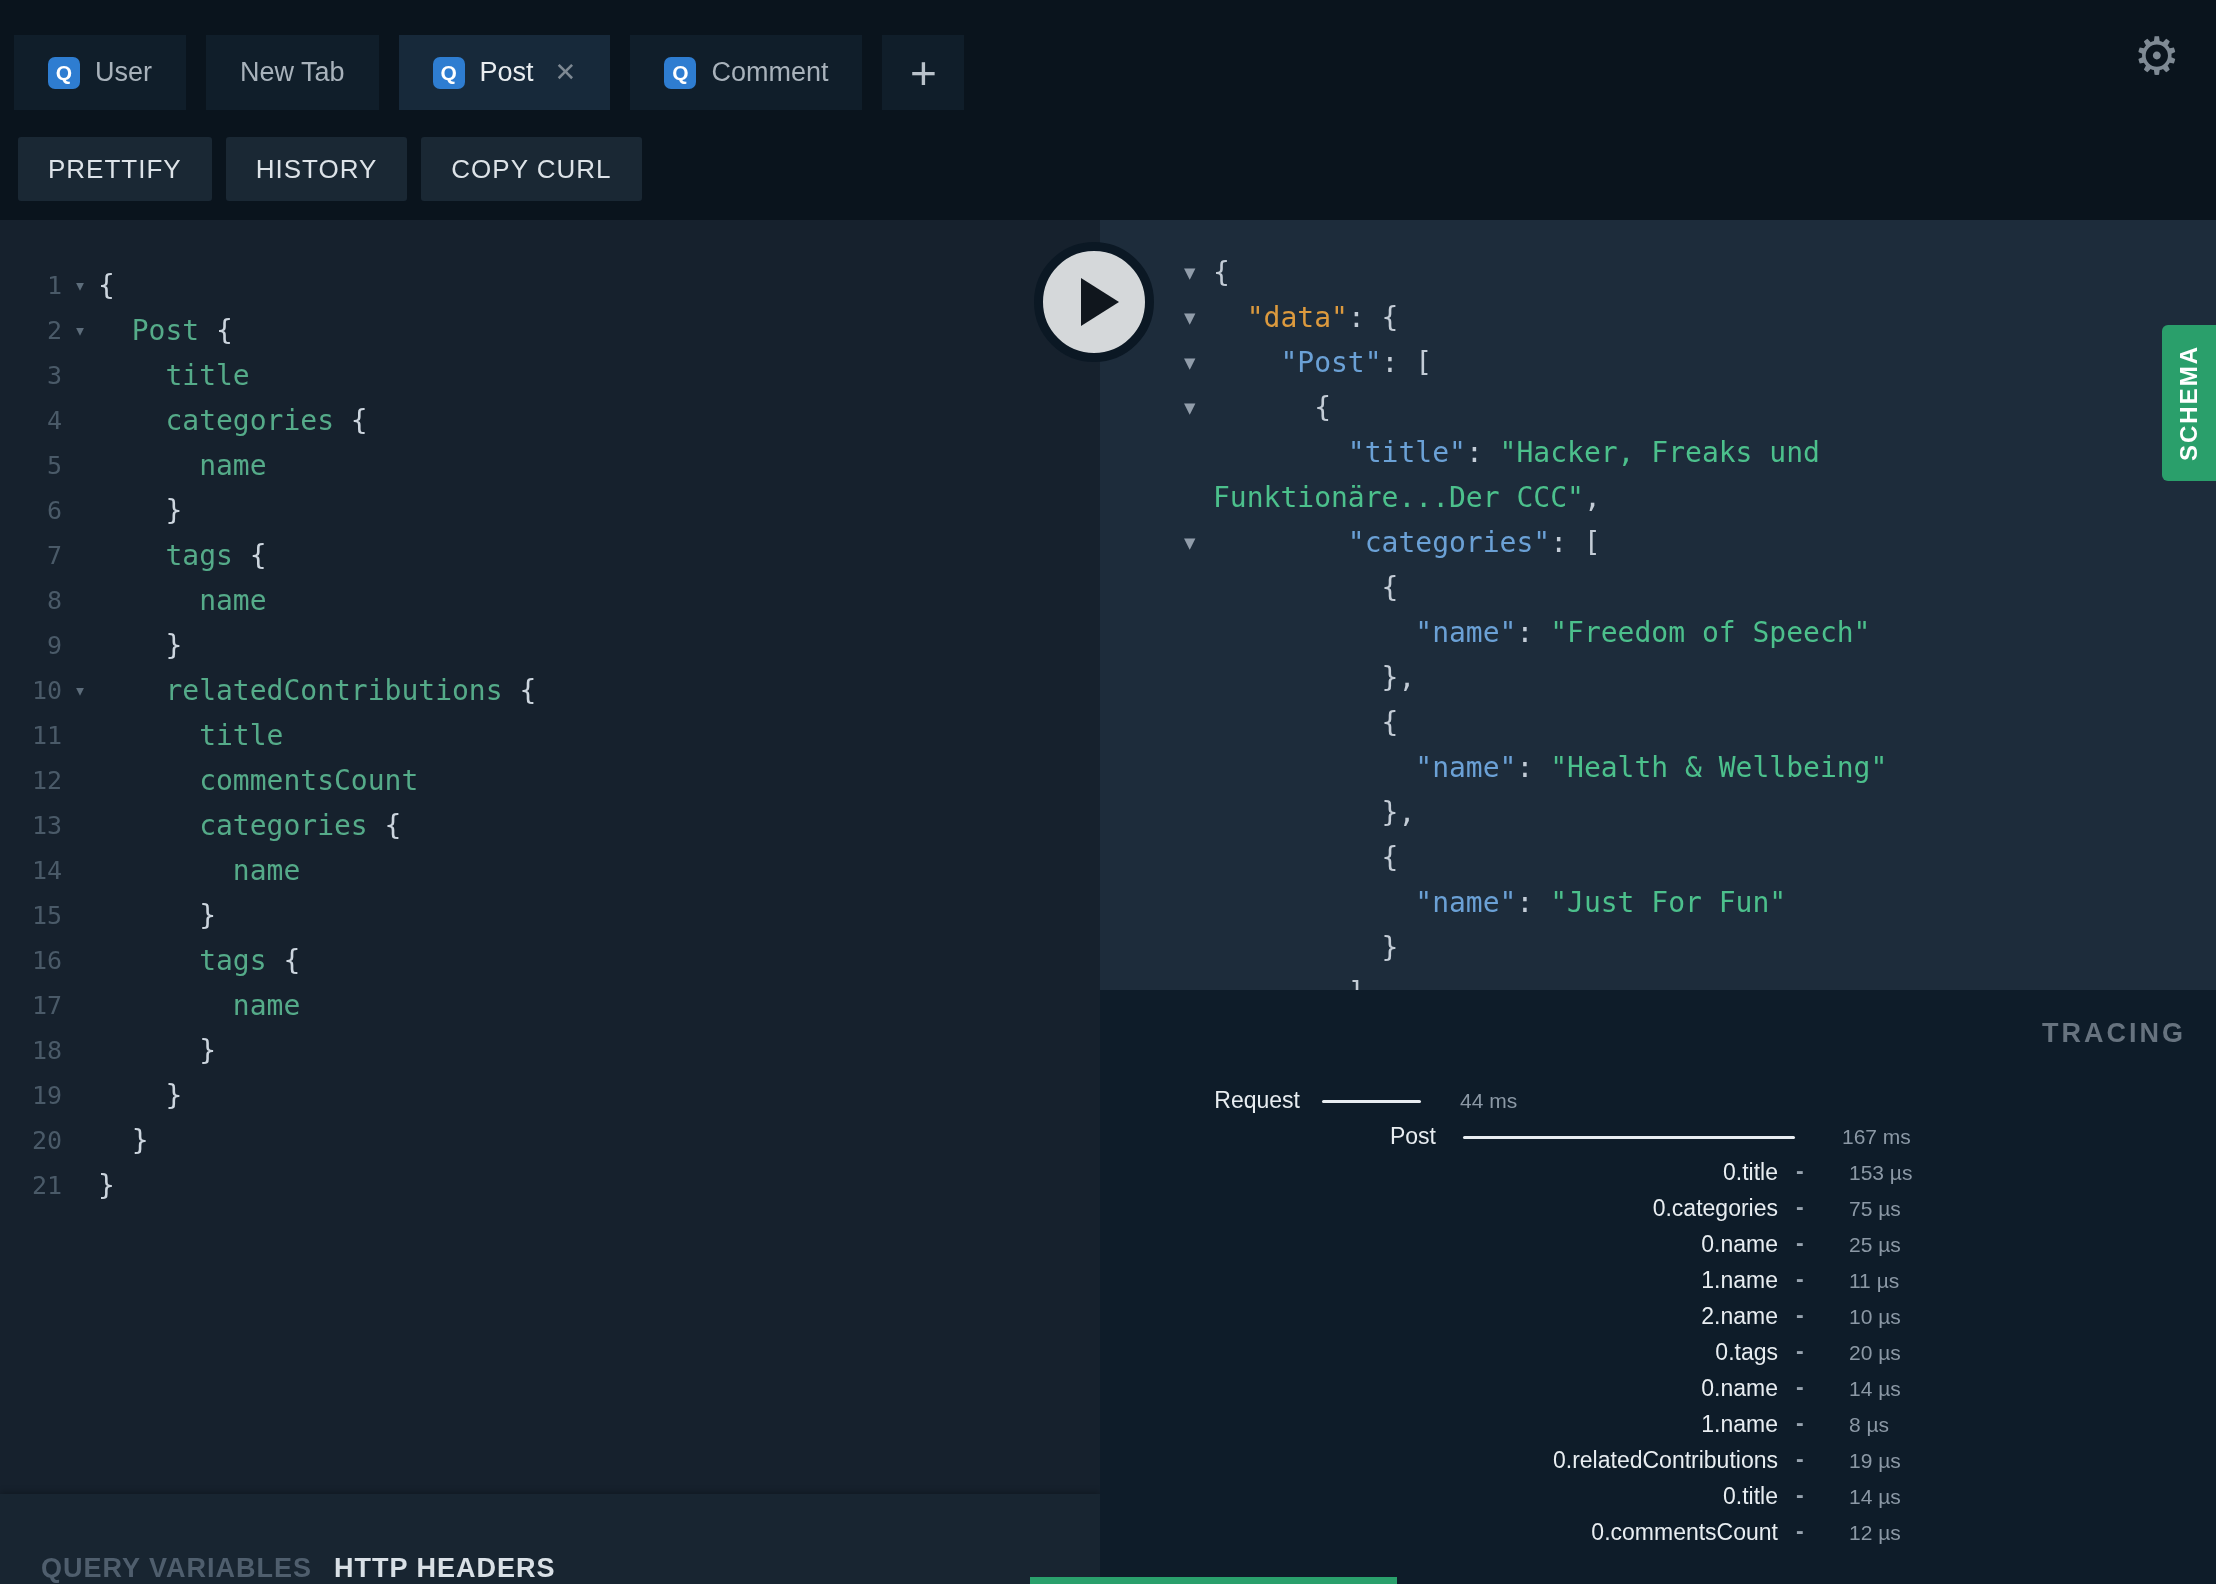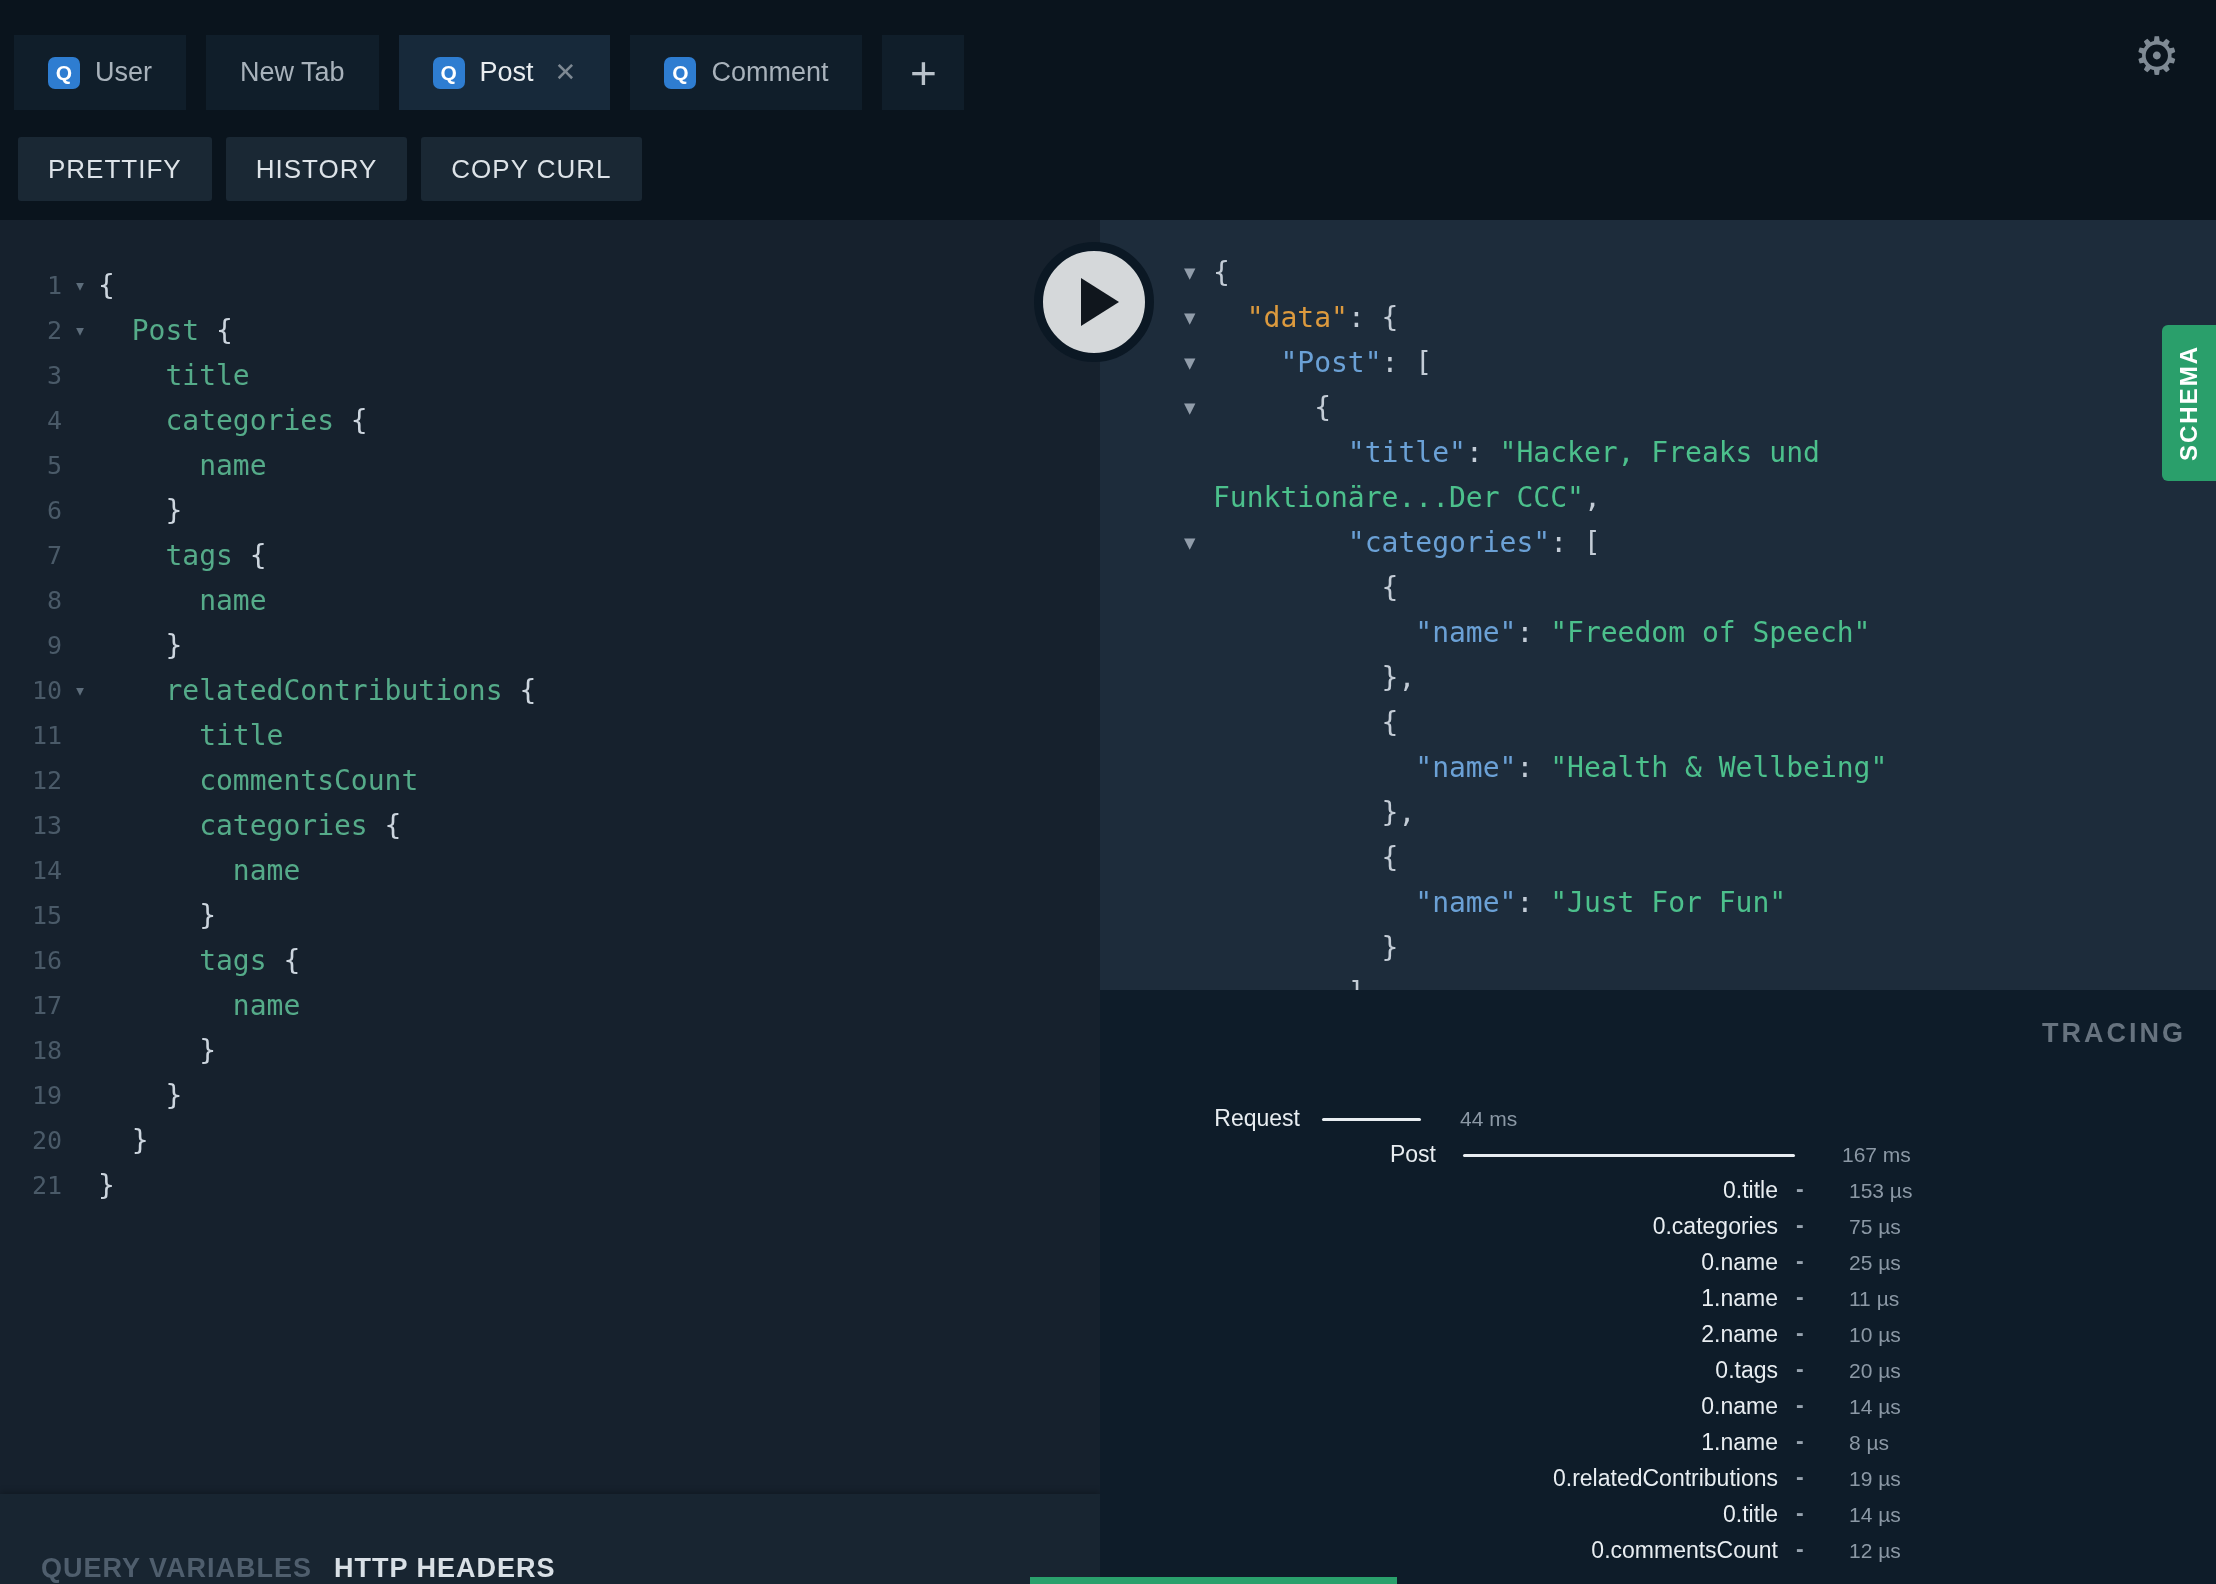--- a/index.html
+++ b/index.html
@@ -44,21 +44,21 @@
   .rline { height:45px; line-height:45px; position:relative; white-space:pre; font-family:"DejaVu Sans Mono", monospace; font-size:28px; }
   .rarrow { position:absolute; left:84px; top:0; width:24px; color:#919daa; font-size:19px; }
   .rcode { display:inline-block; margin-left:113px; }
   .tk-p { color:#c3ccd6; }
   .tk-k { color:#6ba1d6; }
   .tk-kd { color:#dc9a3e; }
   .tk-s { color:#4cc08c; }
 
   .tracing { position:absolute; top:770px; left:0; right:0; bottom:0; background:#0e1c29; }
   .tracing-title { position:absolute; top:28px; right:30px; color:#67737f; font-size:27px; font-weight:bold; letter-spacing:3px; }
-  .trows { position:absolute; top:112px; left:0; right:0; }
+  .trows { position:absolute; top:94px; left:0; right:0; }
   .trow { position:relative; height:36px; }
   .tlabel { position:absolute; top:3px; left:0; text-align:right; color:#e8edf1; font-size:23px; white-space:nowrap; }
   .trow.request .tlabel { width:200px; }
   .trow.root .tlabel { width:336px; }
   .trow.field .tlabel { width:678px; }
   .tbar { position:absolute; top:16px; height:3px; background:#e8edf1; border-radius:2px; }
   .tdash { position:absolute; left:696px; top:2px; color:#97a3af; font-size:23px; font-weight:bold; }
   .tvalue { position:absolute; top:5px; color:#8b98a5; font-size:21px; white-space:nowrap;margin-left:28px; }
   .trow.request .tvalue { left:332px; }
   .trow.root .tvalue { left:714px; }

